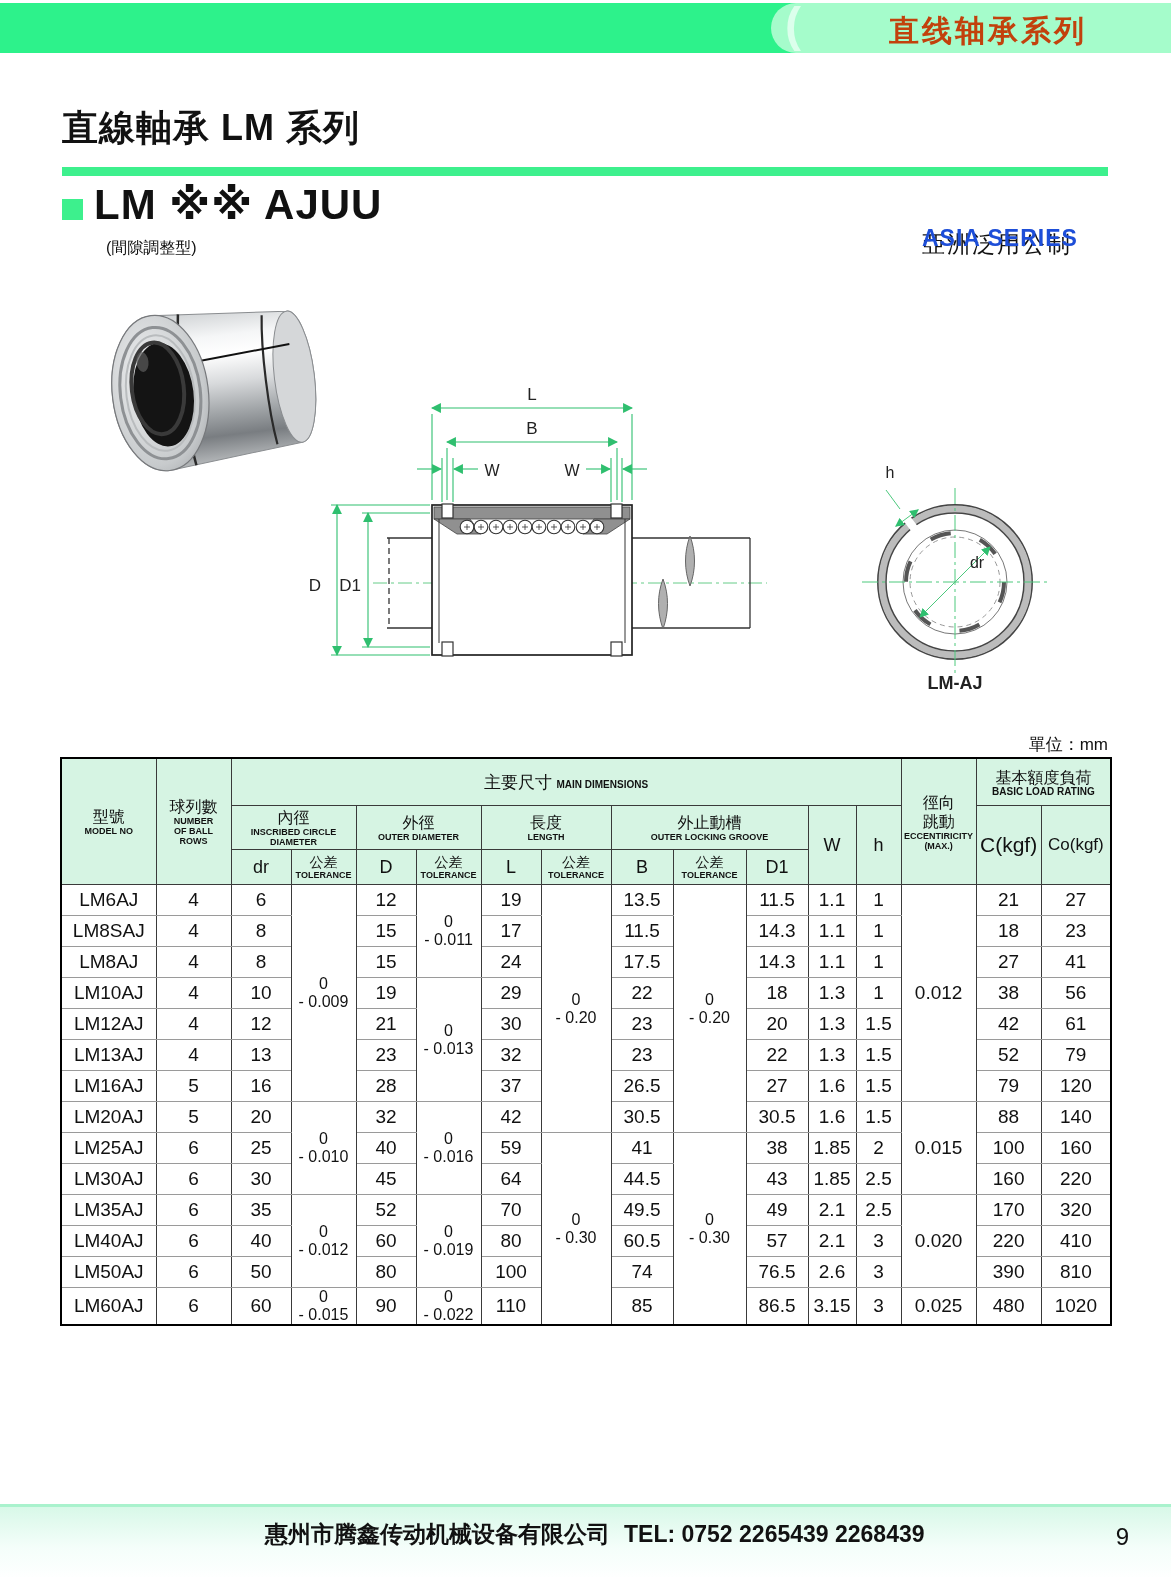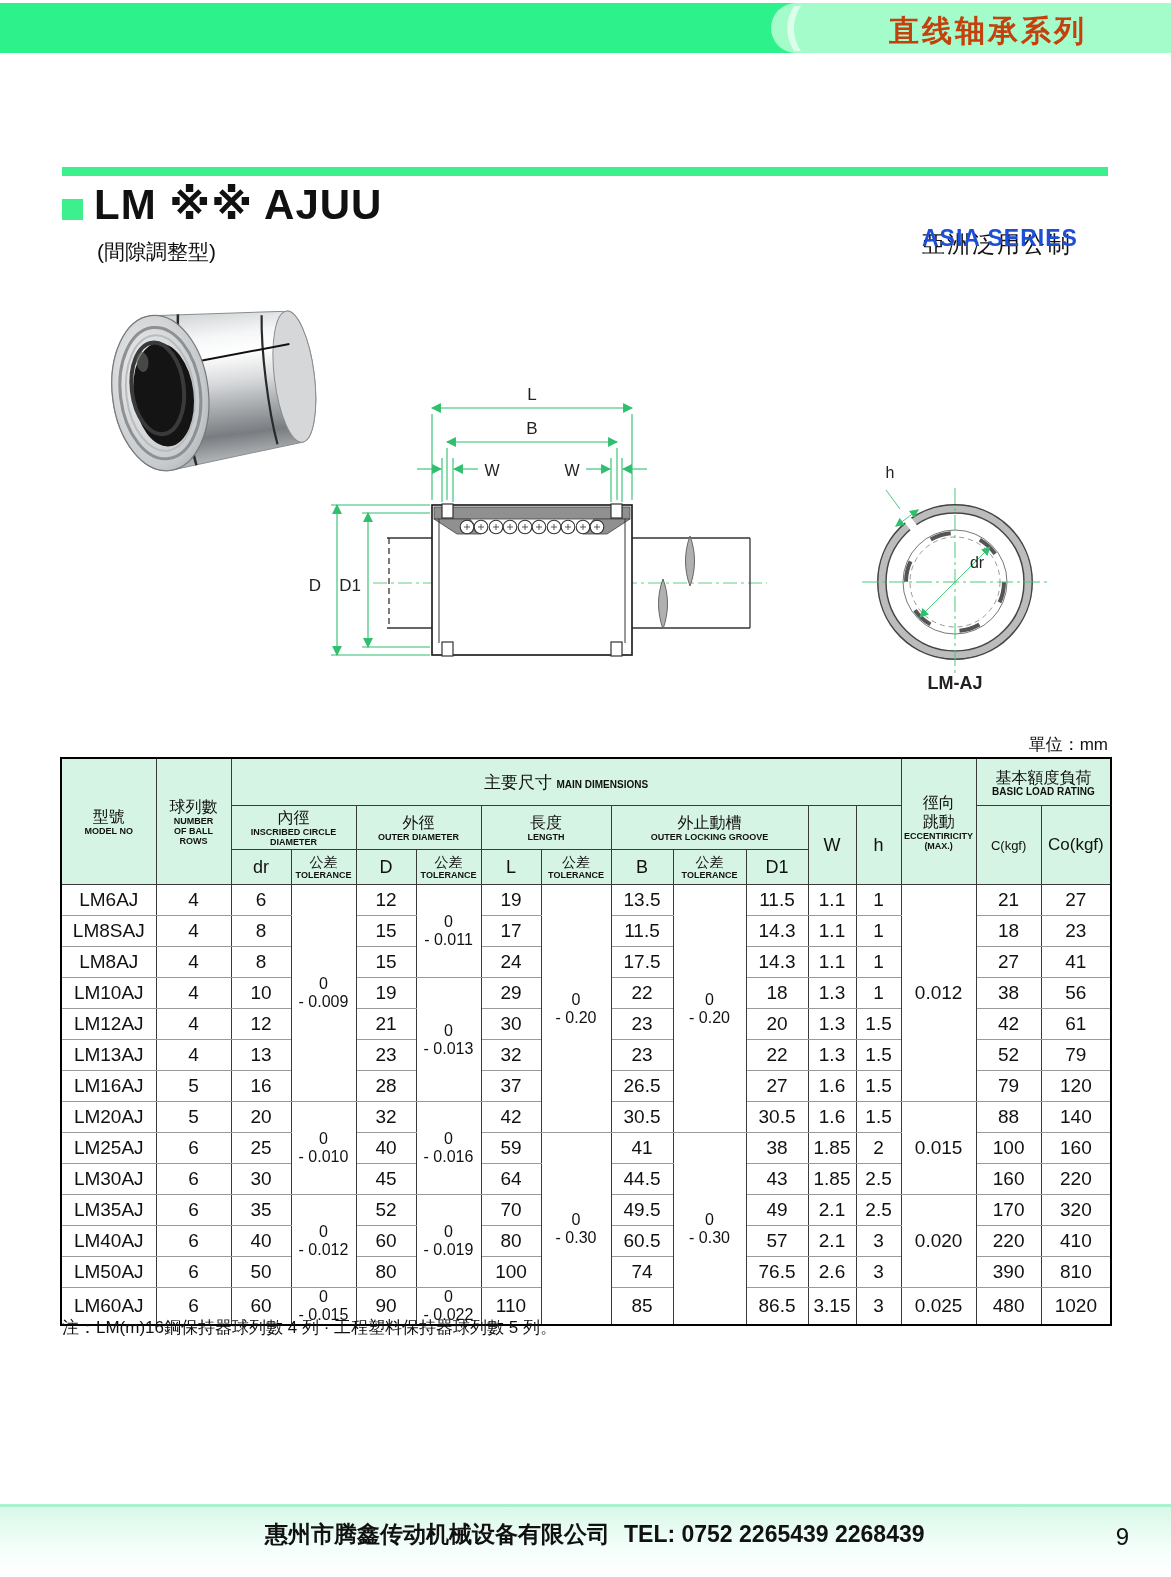--- a/index.html
+++ b/index.html
@@ -8,21 +8,21 @@
   
   .banner{position:absolute;top:3px;left:0;width:1171px;height:50px;background:#2df28b;}
   .banner-tab{position:absolute;top:0;right:0;width:400px;height:50px;background:#a5fccb;border-radius:27px 0 0 27px;}
   .banner-paren{position:absolute;left:14px;top:-6px;font-size:48px;color:#dcffec;font-weight:bold;}
   .banner-title{position:absolute;left:118px;top:8px;font-size:30px;color:#c2410c;font-weight:bold;letter-spacing:3px;white-space:nowrap;}
   
   .page-heading{position:absolute;top:104px;left:62px;font-size:36px;font-weight:bold;letter-spacing:1px;}
   .heading-rule{position:absolute;top:167px;left:62px;width:1046px;height:9px;background:#3df08d;}
   .bullet{position:absolute;top:199px;left:62px;width:21px;height:21px;background:#3df08d;}
   .product-code{position:absolute;top:180px;left:94px;font-size:42px;font-weight:bold;letter-spacing:1px;}
-  .product-type{position:absolute;top:238px;left:97px;font-size:21px;}
+  .product-type{position:absolute;top:238px;left:106px;font-size:16px;}
   .region-cn{position:absolute;top:193px;left:922px;font-size:23px;letter-spacing:2px;margin-top:36px;}
   .region-en{position:absolute;top:225px;left:922px;font-size:23px;font-weight:bold;color:#1d4ed8;letter-spacing:1px;}
   
   .photo-svg{position:absolute;left:80px;top:292px;}
   .section-svg{position:absolute;left:295px;top:380px;}
   .circle-svg{position:absolute;left:850px;top:430px;}
   
   .units-label{position:absolute;top:733px;left:800px;width:308px;text-align:right;font-size:17px;}
   .table-wrap{position:absolute;top:757px;left:60px;}
   table.spec{border-collapse:collapse;table-layout:fixed;width:1050px;border:2px solid #000;}
@@ -55,20 +55,21 @@
 
 <div id="page">
 
   <div class="banner">
     <div class="banner-tab">
       <span class="banner-paren">(</span>
       <span class="banner-title">直线轴承系列</span>
     </div>
   </div>
 
+  <div class="page-heading">直線軸承 LM 系列</div>
   <div class="heading-rule"></div>
   <div class="bullet"></div>
   <div class="product-code">LM ※※ AJUU</div>
   <div class="product-type">(間隙調整型)</div>
   <div class="region-cn">亞洲泛用公制</div>
   <div class="region-en">ASIA SERIES</div>
 
   <svg class="photo-svg" width="255" height="190" viewBox="0 0 255 190">
     <defs>
       <linearGradient id="metal" x1="0" y1="0" x2="0" y2="1">
@@ -266,21 +267,21 @@
           <th colspan="2">
             <span class="cn">長度</span>
             <span class="en">LENGTH</span>
           </th>
           <th colspan="3">
             <span class="cn">外止動槽</span>
             <span class="en">OUTER LOCKING GROOVE</span>
           </th>
           <th rowspan="2" class="sym">W</th>
           <th rowspan="2" class="sym">h</th>
-          <th rowspan="2" style="font-size:13px">C(kgf)</th>
+          <th rowspan="2" style="font-size:21px">C(kgf)</th>
           <th rowspan="2" style="font-size:17px">Co(kgf)</th>
         </tr>
         <tr class="hr3">
           <th class="sym">dr</th>
           <th>
             <span class="cn" style="font-size:14px;line-height:15px">公差</span>
             <span class="en">TOLERANCE</span>
           </th>
           <th class="sym">D</th>
           <th>
@@ -544,21 +545,20 @@
             <td rowspan="1" class="mecc">
               <div>0.025</div>
             </td>
             <td>480</td>
             <td>1020</td>
           </tr>
         </tbody>
     </table>
   </div>
 
-  <div class="footnote">注：LM(m)16鋼保持器球列數 4 列 · 工程塑料保持器球列數 5 列。</div>
 
   <div class="footer">
     <div class="footer-text">
       <span>惠州市腾鑫传动机械设备有限公司</span><span>TEL: 0752  2265439  2268439</span>
     </div>
     <div class="page-number">9</div>
   </div>
 
 </div>
 

